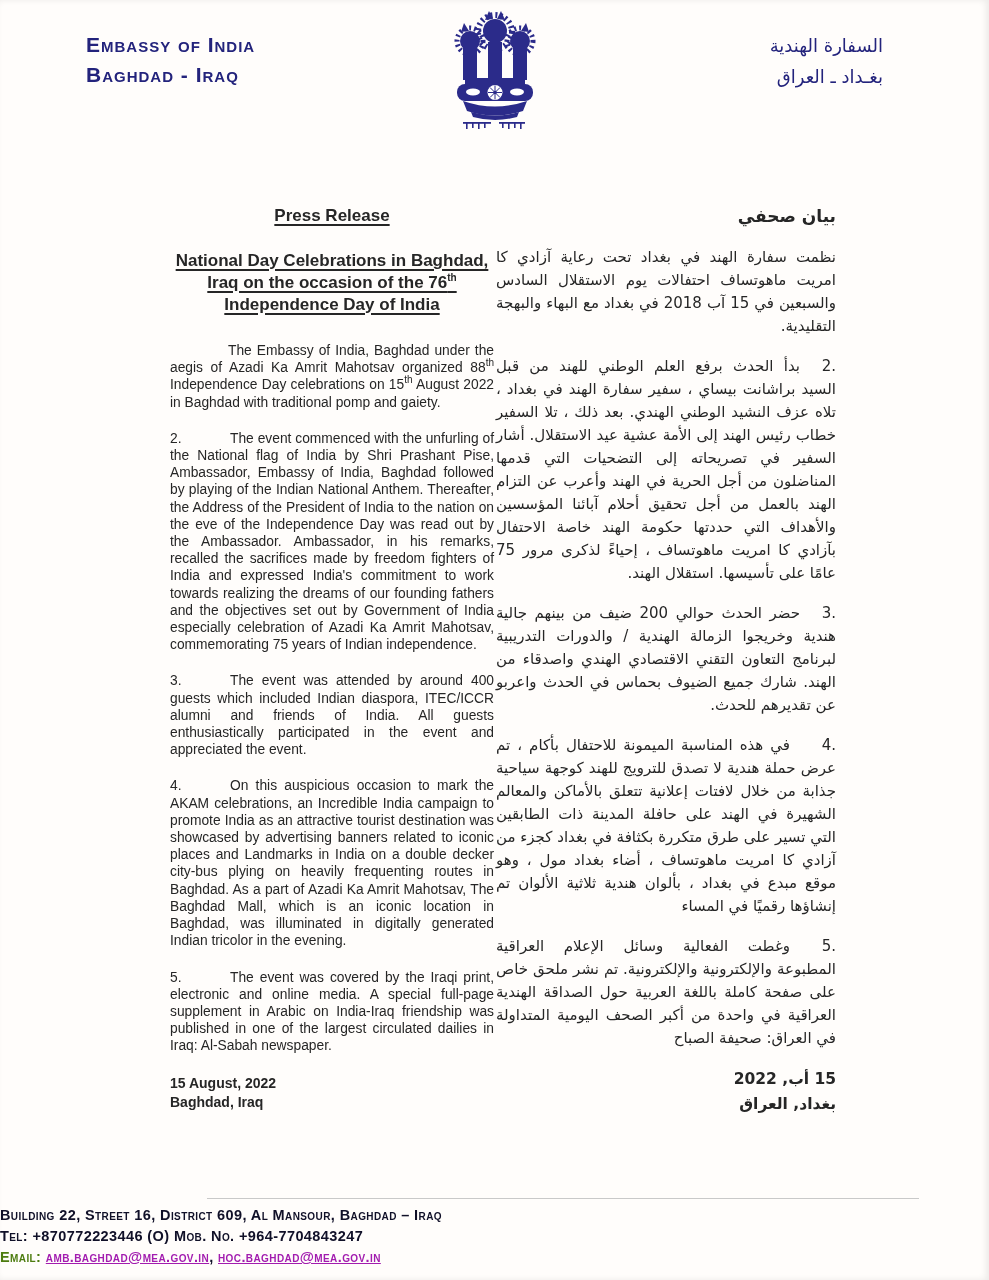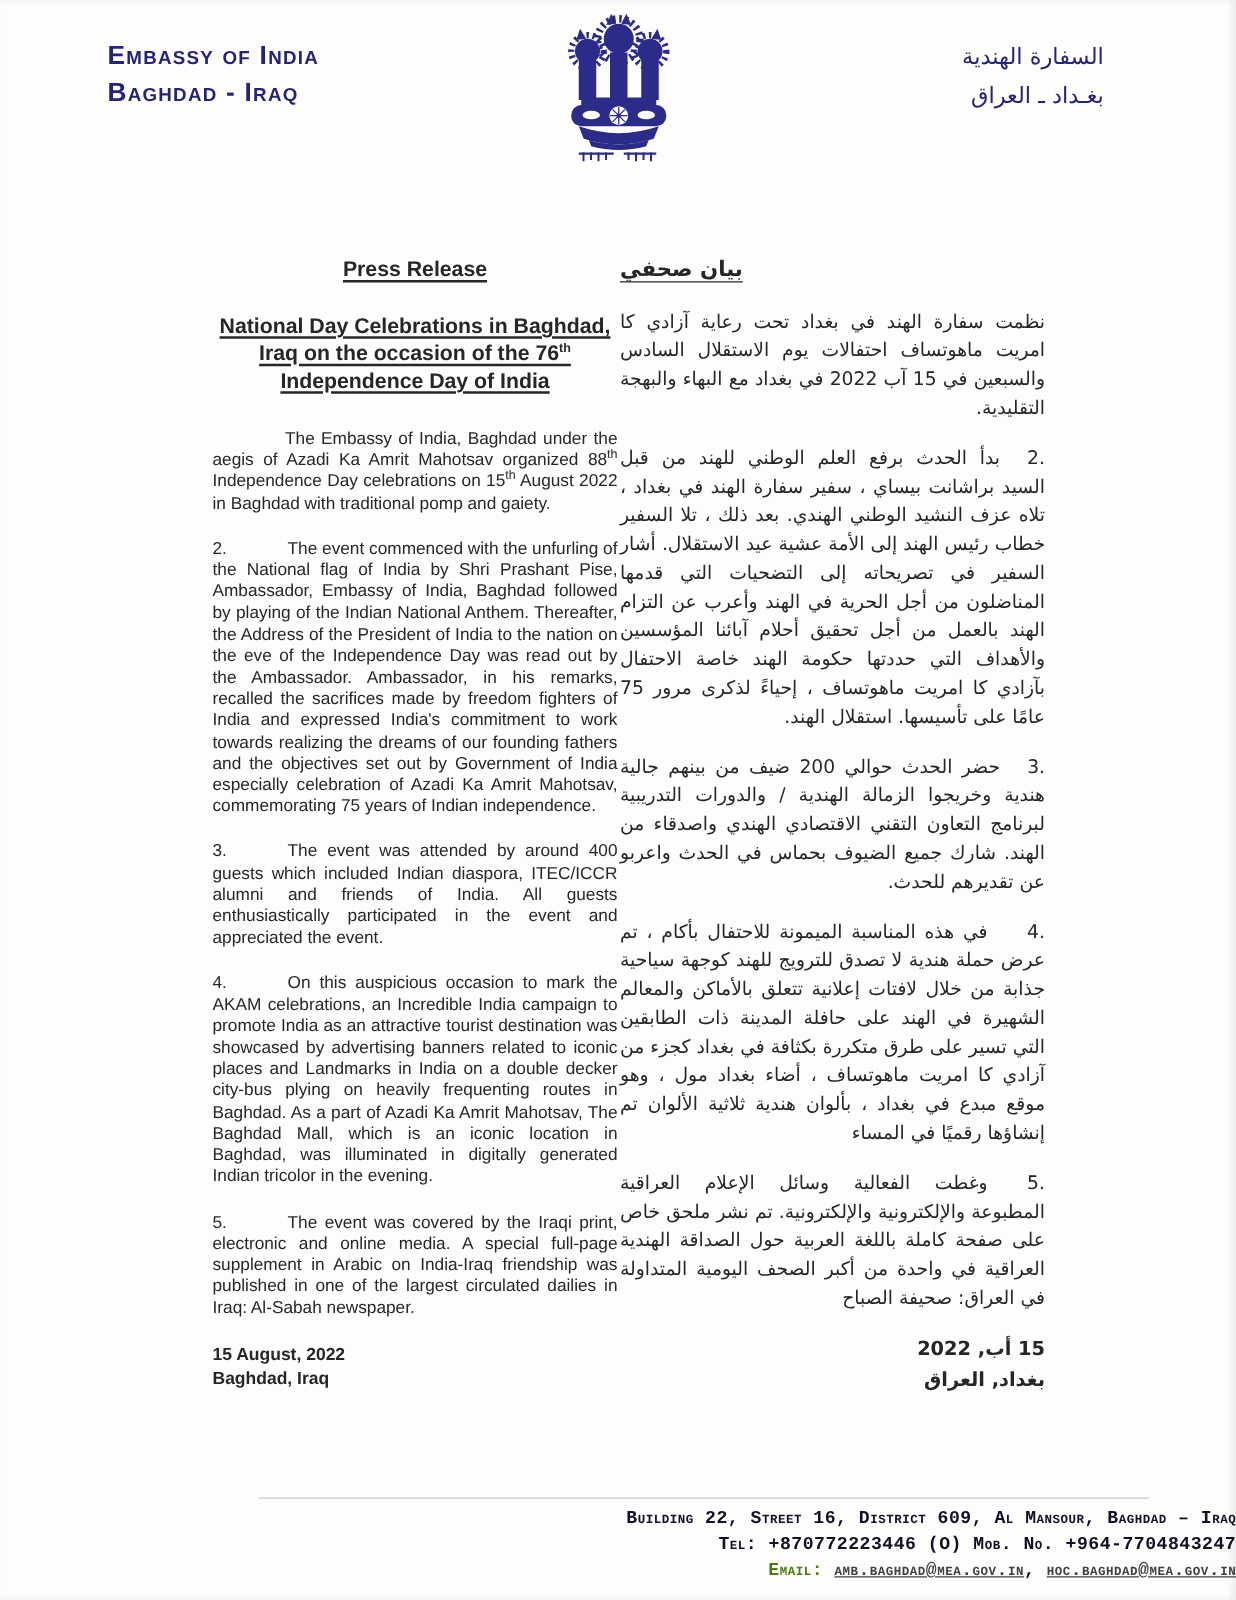--- a/index.html
+++ b/index.html
@@ -47,45 +47,45 @@
   .en-title sup,.p-en sup{font-size:10px;line-height:0;}
   .p-en{
     text-align:justify;font-size:13.8px;line-height:17.2px;
     margin:0 0 19px 0;
   }
   .p-first{text-indent:58px;}
   .en-num{display:inline-block;width:60px;text-indent:0;}
   .en-date{font-weight:bold;font-size:14px;line-height:19px;margin-top:4px;}
 
   .ar-heading{
-    text-align:left;font-weight:bold;font-size:17px;
-    text-decoration:underline;text-underline-offset:4px;
+    text-align:right;font-weight:bold;font-size:17px;
+    text-underline-offset:4px;
     margin:0 0 20px 0;
   }
   .ar-title{
     text-align:justify;font-size:15.5px;line-height:26px;
     text-decoration:underline;text-underline-offset:4px;
     margin:0 0 16px 0;
   }
   .p-ar{
     text-align:justify;font-size:15px;line-height:23px;
     margin:0 0 17px 0;
   }
   .ar-num{display:inline-block;width:36px;direction:ltr;text-align:right;padding-left:0;}
   .ar-num-wide{width:46px;}
   .ar-date{font-weight:bold;font-size:15.5px;line-height:25px;margin-top:12px;}
 
   
-  .footer{position:absolute;left:0;right:0;bottom:12px;text-align:right;font-family:Liberation Mono, monospace;}
+  .footer{position:absolute;left:0;right:0;bottom:12px;text-align:left;}
   .footer-rule{border:none;border-top:1.5px solid #c9c9c9;width:712px;margin:0 70px 6px auto;}
   .footer-line{
     font-variant:small-caps;font-weight:bold;color:#101028;
     font-size:14.5px;line-height:21px;letter-spacing:.4px;
   }
-  .footer-line a{color:#404040;font-weight:bold;}
+  .footer-line a{color:#a21caf;font-weight:bold;}
   .email-label{color:#4d7c0f;}
 </style>
 </head>
 <body>
 
 <div class="page">
 
   <div class="header">
     <div class="org-block">
       <div>Embassy of India</div>
@@ -172,21 +172,21 @@
       <div class="en-date">
         <div>15 August, 2022</div>
         <div>Baghdad, Iraq</div>
       </div>
     </div>
 
     <div class="col-ar">
       <div class="ar-heading">بيان صحفي</div>
 
 
-      <p class="p-ar">نظمت سفارة الهند في بغداد تحت رعاية آزادي كا امريت ماهوتساف احتفالات يوم الاستقلال السادس والسبعين في 15 آب 2022 في بغداد مع البهاء والبهجة التقليدية.</p>
+      <p class="p-ar">نظمت سفارة الهند في بغداد تحت رعاية آزادي كا امريت ماهوتساف احتفالات يوم الاستقلال السادس والسبعين في 15 آب 2018 في بغداد مع البهاء والبهجة التقليدية.</p>
 
       <p class="p-ar"><span class="ar-num">2.</span><span>بدأ الحدث برفع العلم الوطني للهند من قبل السيد براشانت بيساي ، سفير سفارة الهند في بغداد ، تلاه عزف النشيد الوطني الهندي. بعد ذلك ، تلا السفير خطاب رئيس الهند إلى الأمة عشية عيد الاستقلال. أشار السفير في تصريحاته إلى التضحيات التي قدمها المناضلون من أجل الحرية في الهند وأعرب عن التزام الهند بالعمل من أجل تحقيق أحلام آبائنا المؤسسين والأهداف التي حددتها حكومة الهند خاصة الاحتفال بآزادي كا امريت ماهوتساف ، إحياءً لذكرى مرور 75 عامًا على تأسيسها. استقلال الهند.</span></p>
 
       <p class="p-ar"><span class="ar-num">3.</span><span>حضر الحدث حوالي 200 ضيف من بينهم جالية هندية وخريجوا الزمالة الهندية / والدورات التدريبية لبرنامج التعاون التقني الاقتصادي الهندي واصدقاء من الهند. شارك جميع الضيوف بحماس في الحدث واعربو عن تقديرهم للحدث.</span></p>
 
       <p class="p-ar"><span class="ar-num ar-num-wide">4.</span><span>في هذه المناسبة الميمونة للاحتفال بأكام ، تم عرض حملة هندية لا تصدق للترويج للهند كوجهة سياحية جذابة من خلال لافتات إعلانية تتعلق بالأماكن والمعالم الشهيرة في الهند على حافلة المدينة ذات الطابقين التي تسير على طرق متكررة بكثافة في بغداد كجزء من آزادي كا امريت ماهوتساف ، أضاء بغداد مول ، وهو موقع مبدع في بغداد ، بألوان هندية ثلاثية الألوان تم إنشاؤها رقميًا في المساء</span></p>
 
       <p class="p-ar"><span class="ar-num ar-num-wide">5.</span><span>وغطت الفعالية وسائل الإعلام العراقية المطبوعة والإلكترونية والإلكترونية. تم نشر ملحق خاص على صفحة كاملة باللغة العربية حول الصداقة الهندية العراقية في واحدة من أكبر الصحف اليومية المتداولة في العراق: صحيفة الصباح</span></p>
 
       <div class="ar-date">

